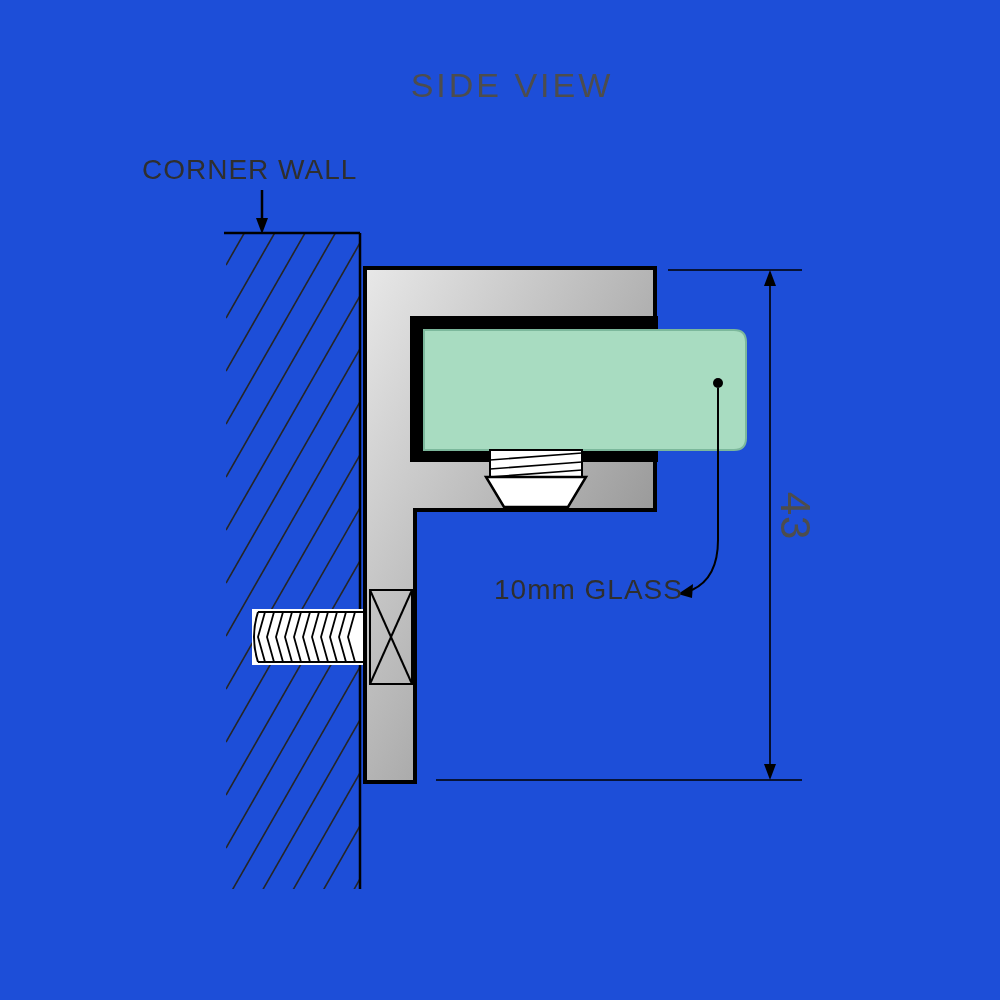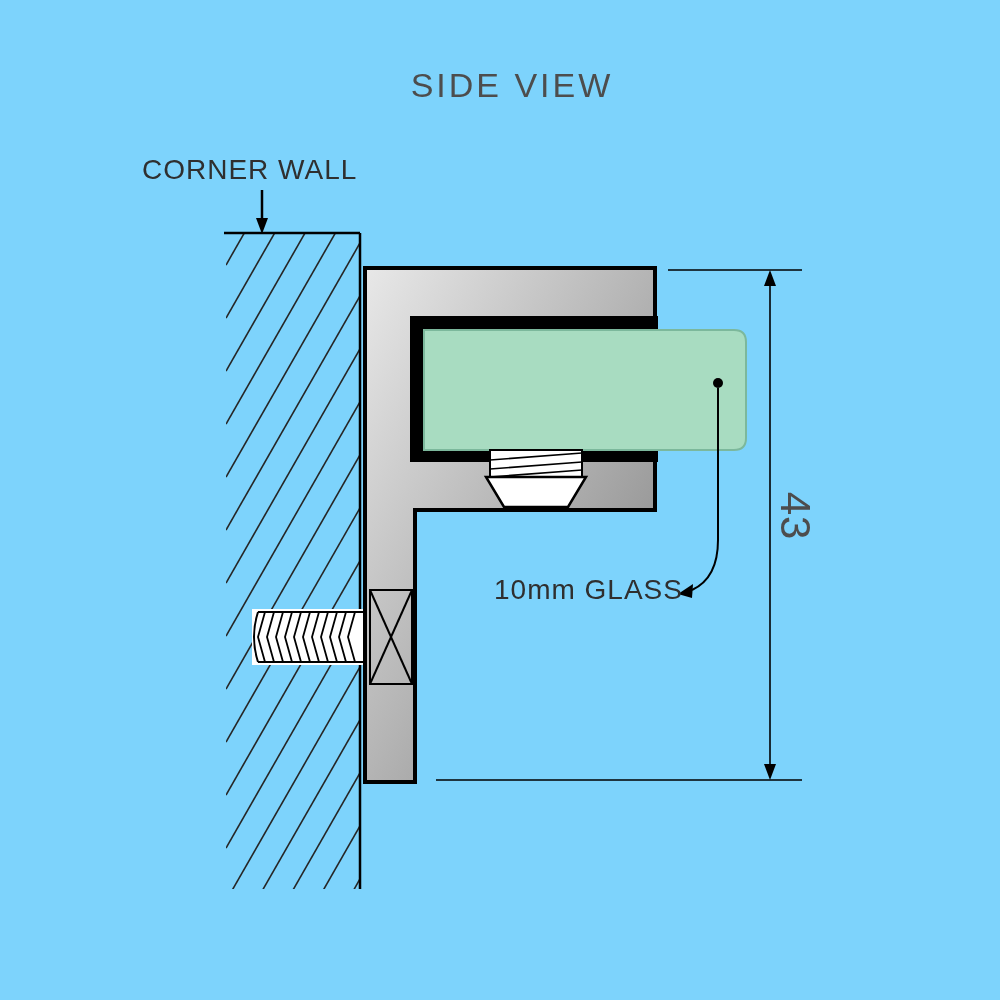--- a/index.html
+++ b/index.html
@@ -7,21 +7,21 @@
     padding: 0;
     background: #ffffff;
     width: 1000px;
     height: 1000px;
     font-family: "Liberation Sans", "DejaVu Sans", sans-serif;
   }
   #stage {
     position: relative;
     width: 1000px;
     height: 1000px;
-    background: #7dd3fc;
+    background: #1d4ed8;
   }
   svg { display: block; }
   text { font-family: "Liberation Sans", "DejaVu Sans", sans-serif; }
   .title-text    { font-size: 34px; letter-spacing: 3px; }
   .label-text    { font-size: 28px; letter-spacing: 1px; }
   .dim-text      { font-size: 42px; letter-spacing: 1px; }
 </style>
 </head>
 <body>
 

